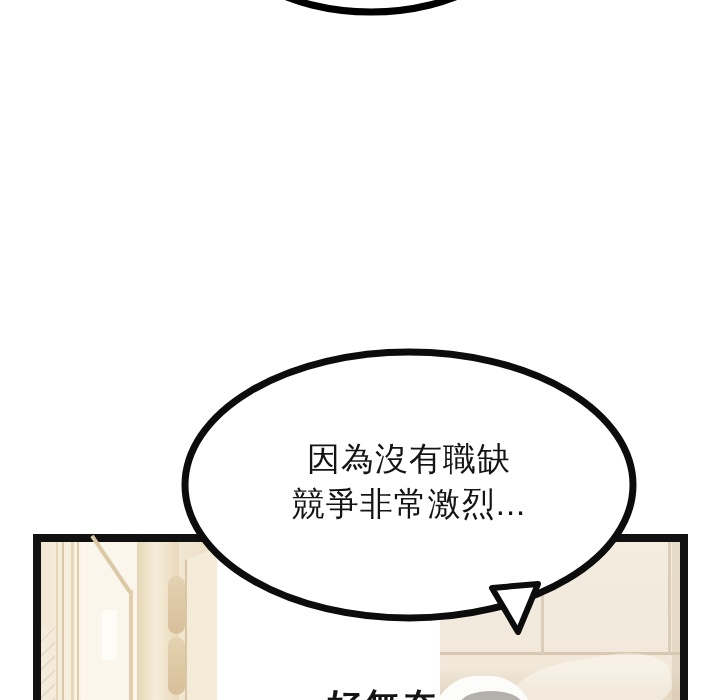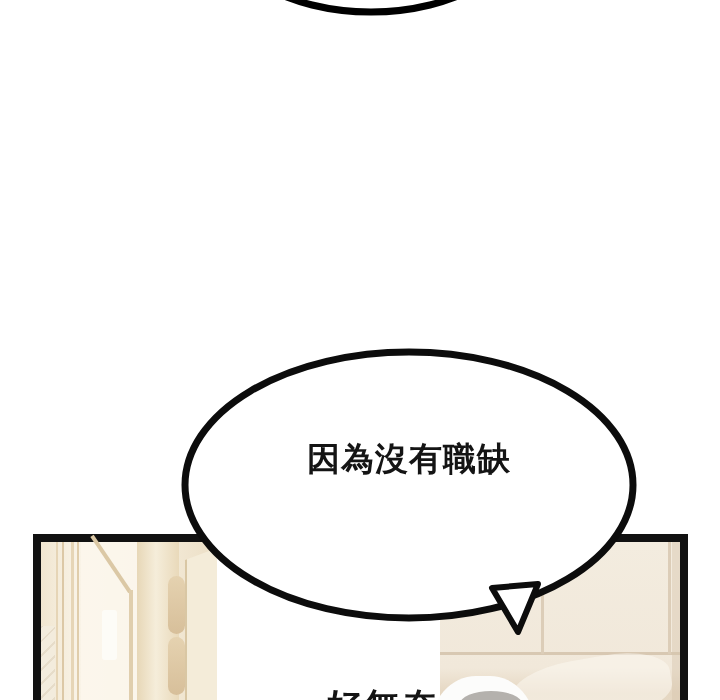--- a/index.html
+++ b/index.html
@@ -73,21 +73,21 @@
   .partial-text{
     left:286px;top:141px;width:220px;
     font-size:35px;font-weight:700;letter-spacing:3px;color:#141414;
     white-space:nowrap;
   }
 
   
   .bubble-svg{position:absolute;left:0;top:0;z-index:5;}
   .bubble-text{
     position:absolute;left:189px;top:436px;width:440px;z-index:6;
-    text-align:center;color:#141414;font-weight:700;
+    text-align:center;color:#141414;font-weight:400;
     font-size:33px;line-height:45px;letter-spacing:1px;
   }
 </style>
 </head>
 <body>
 
 <div class="page">
 
   <div class="panel">
 
@@ -124,15 +124,16 @@
   <svg class="bubble-svg" width="720" height="700" viewBox="0 0 720 700">
 
     <ellipse cx="371" cy="-88" rx="160" ry="100" fill="#ffffff" stroke="#000000" stroke-width="7"></ellipse>
 
     <ellipse cx="409" cy="485" rx="224" ry="133" fill="#ffffff" stroke="#0c0c0c" stroke-width="7"></ellipse>
     <path d="M 492 588 L 538 584 L 518 632 Z" fill="#ffffff" stroke="#0c0c0c" stroke-width="6" stroke-linejoin="round"></path>
   </svg>
 
   <div class="bubble-text">
     <div>因為沒有職缺</div>
+    <div>競爭非常激烈...</div>
   </div>
 
 </div>
 
 </body></html>

